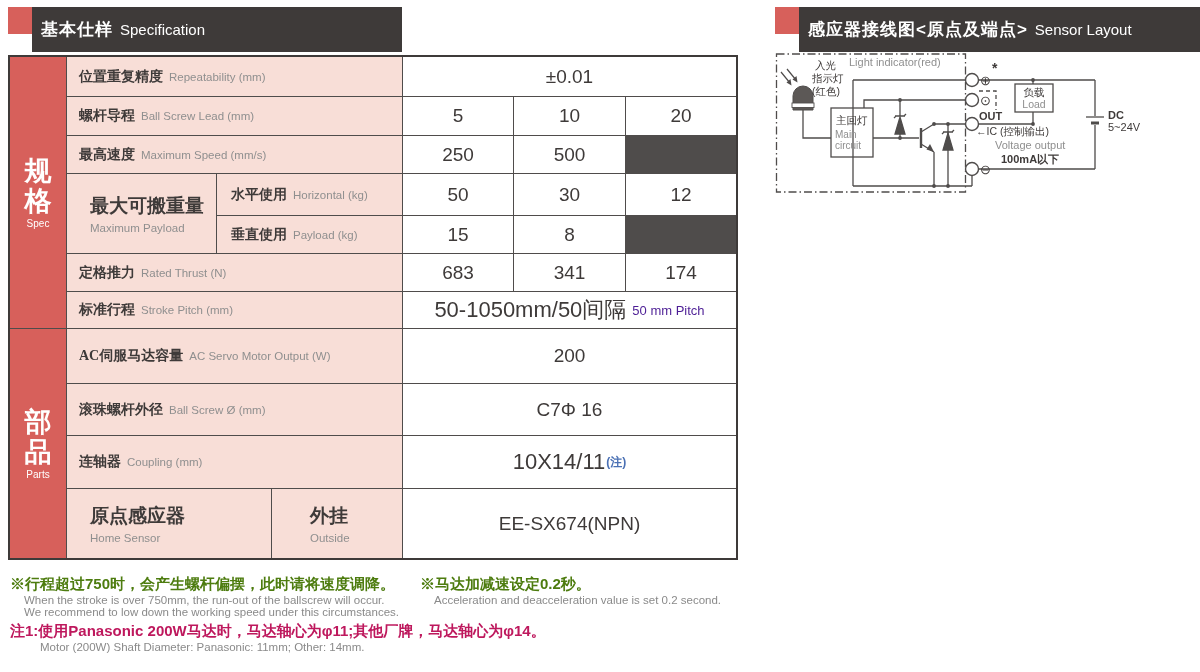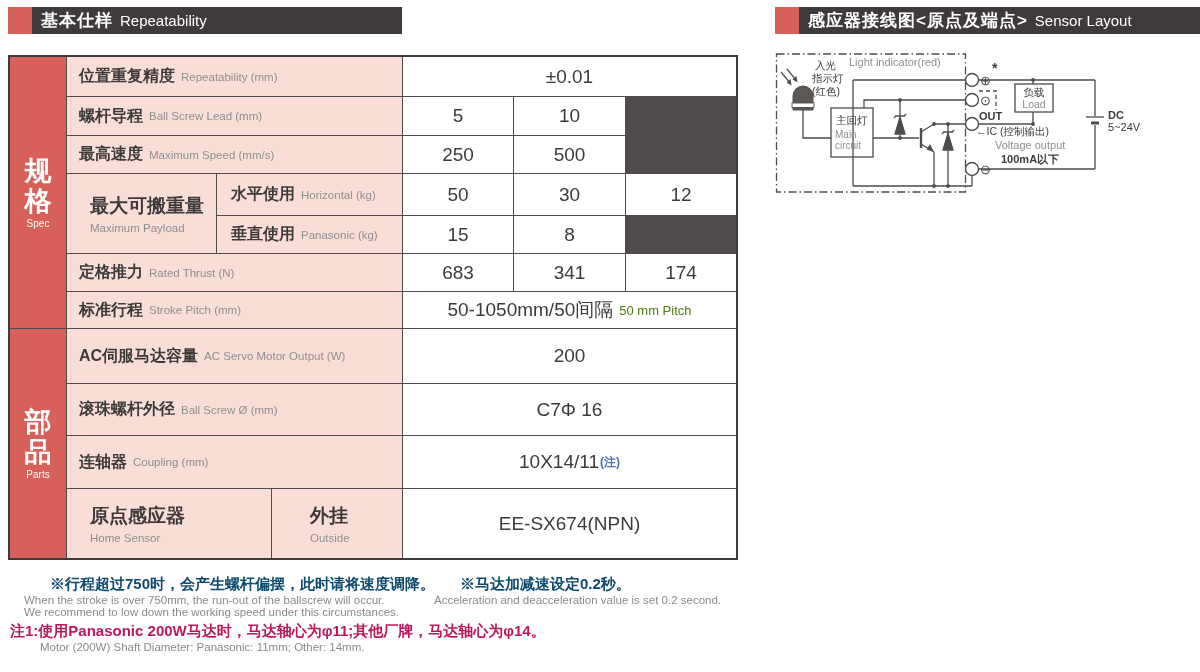--- a/index.html
+++ b/index.html
@@ -1,70 +1,70 @@
 <!DOCTYPE html>
 <html><head>
 <meta charset="utf-8">
 <style>
   html,body{margin:0;padding:0;}
   body{
     width:1200px;height:672px;position:relative;background:#ffffff;
     font-family:"Liberation Sans", sans-serif;color:#3e3a39;overflow:hidden;
   }
   
-  .hdr{position:absolute;top:7px;height:27px;display:flex;}
+  .hdr{position:absolute;top:7px;height:45px;display:flex;}
   .hdr-sq{width:24px;height:27px;background:#d7605b;flex:0 0 auto;}
   .hdr-bar{background:#3e3a39;color:#fff;display:flex;align-items:center;
            padding:0 10px 0 9px;white-space:nowrap;flex:1 1 auto;}
   .hdr-zh{font-size:17px;font-weight:bold;letter-spacing:1px;}
   .hdr-en{font-size:15px;margin-left:7px;}
   #hdr-left{left:8px;width:394px;}
   #hdr-right{left:775px;width:425px;text-decoration:underline;}
   
   .spec-table{
     position:absolute;left:8px;top:55px;
     display:grid;
     grid-template-columns:56px 149px 54px 130px 110px 111px 110px;
     grid-template-rows:39px 38px 37px 41px 37px 37px 36px 54px 51px 52px 69px;
     gap:1px;background:#4f4c4b;border:2px solid #3e3a39;
   }
   .c{display:flex;}
   .side{background:#d7605b;color:#fff;flex-direction:column;align-items:center;justify-content:center;line-height:1.12;}
   .side .zh{font-size:27px;font-weight:bold;}
   .side .en{font-size:10px;margin-top:2px;}
   .lab{background:#f8ded7;align-items:baseline;padding-left:12px;gap:6px;white-space:nowrap;align-items:center;}
-  .lab .zh{font-size:16px;font-weight:bold;}
+  .lab .zh{font-size:14px;font-weight:bold;font-family:Liberation Serif, serif;}
   .lab .en{font-size:11.5px;color:#8f8f8f;}
   .lab2{background:#f8ded7;flex-direction:column;justify-content:center;padding-left:23px;white-space:nowrap;}
   .lab2 .zh{font-size:19px;font-weight:bold;}
   .lab2 .en{font-size:11.5px;color:#8f8f8f;margin-top:3px;}
   .val{background:#ffffff;align-items:center;justify-content:center;font-size:19px;white-space:nowrap;}
-  .val .big{font-size:19px;}
-  .val .sub{font-size:13px;color:#4d7c0f;margin-left:6px;}
+  .val .big{font-size:22px;}
+  .val .sub{font-size:13px;color:#4c1d95;margin-left:6px;}
   .val sup{font-size:12px;color:#4a70b4;font-weight:bold;margin-left:1px;}
   .pad38{padding-left:38px;}
   
   .note{position:absolute;white-space:nowrap;}
-  .nred{color:#0c4a6e;font-weight:bold;font-size:15px;margin-left:40px;}
+  .nred{color:#4d7c0f;font-weight:bold;font-size:15px;}
   .nblue{color:#be185d;font-weight:bold;font-size:15px;}
   .ngray{color:#8a8a8a;font-size:11.5px;}
   
   #diagram{position:absolute;left:775px;top:46px;}
   #diagram text{font-family:"Liberation Sans", sans-serif;}
   .dk{fill:#3e3a39;}
   .gy{fill:#8f8f8f;}
 </style>
 </head>
 <body>
 
 <div class="hdr" id="hdr-left">
   <div class="hdr-sq"></div>
   <div class="hdr-bar">
     <span class="hdr-zh">基本仕样</span>
-    <span class="hdr-en">Repeatability</span>
+    <span class="hdr-en">Specification</span>
   </div>
 </div>
 
 <div class="hdr" id="hdr-right">
   <div class="hdr-sq"></div>
   <div class="hdr-bar">
     <span class="hdr-zh">感应器接线图&lt;原点及端点&gt;</span>
     <span class="hdr-en">Sensor Layout</span>
   </div>
 </div>
@@ -87,20 +87,21 @@
     <span class="en">Repeatability (mm)</span>
   </div>
   <div class="c val" style="grid-area:1/5/2/8">±0.01</div>
 
   <div class="c lab" style="grid-area:2/2/3/5">
     <span class="zh">螺杆导程</span>
     <span class="en">Ball Screw Lead (mm)</span>
   </div>
   <div class="c val" style="grid-area:2/5/3/6">5</div>
   <div class="c val" style="grid-area:2/6/3/7">10</div>
+  <div class="c val" style="grid-area:2/7/3/8">20</div>
 
   <div class="c lab" style="grid-area:3/2/4/5">
     <span class="zh">最高速度</span>
     <span class="en">Maximum Speed (mm/s)</span>
   </div>
   <div class="c val" style="grid-area:3/5/4/6">250</div>
   <div class="c val" style="grid-area:3/6/4/7">500</div>
 
   <div class="c lab2" style="grid-area:4/2/6/3">
     <span class="zh">最大可搬重量</span>
@@ -108,21 +109,21 @@
   </div>
   <div class="c lab" style="grid-area:4/3/5/5;padding-left:14px">
     <span class="zh">水平使用</span>
     <span class="en">Horizontal (kg)</span>
   </div>
   <div class="c val" style="grid-area:4/5/5/6">50</div>
   <div class="c val" style="grid-area:4/6/5/7">30</div>
   <div class="c val" style="grid-area:4/7/5/8">12</div>
   <div class="c lab" style="grid-area:5/3/6/5;padding-left:14px">
     <span class="zh">垂直使用</span>
-    <span class="en">Panasonic (kg)</span>
+    <span class="en">Payload (kg)</span>
   </div>
   <div class="c val" style="grid-area:5/5/6/6">15</div>
   <div class="c val" style="grid-area:5/6/6/7">8</div>
 
   <div class="c lab" style="grid-area:6/2/7/5">
     <span class="zh">定格推力</span>
     <span class="en">Rated Thrust (N)</span>
   </div>
   <div class="c val" style="grid-area:6/5/7/6">683</div>
   <div class="c val" style="grid-area:6/6/7/7">341</div>

